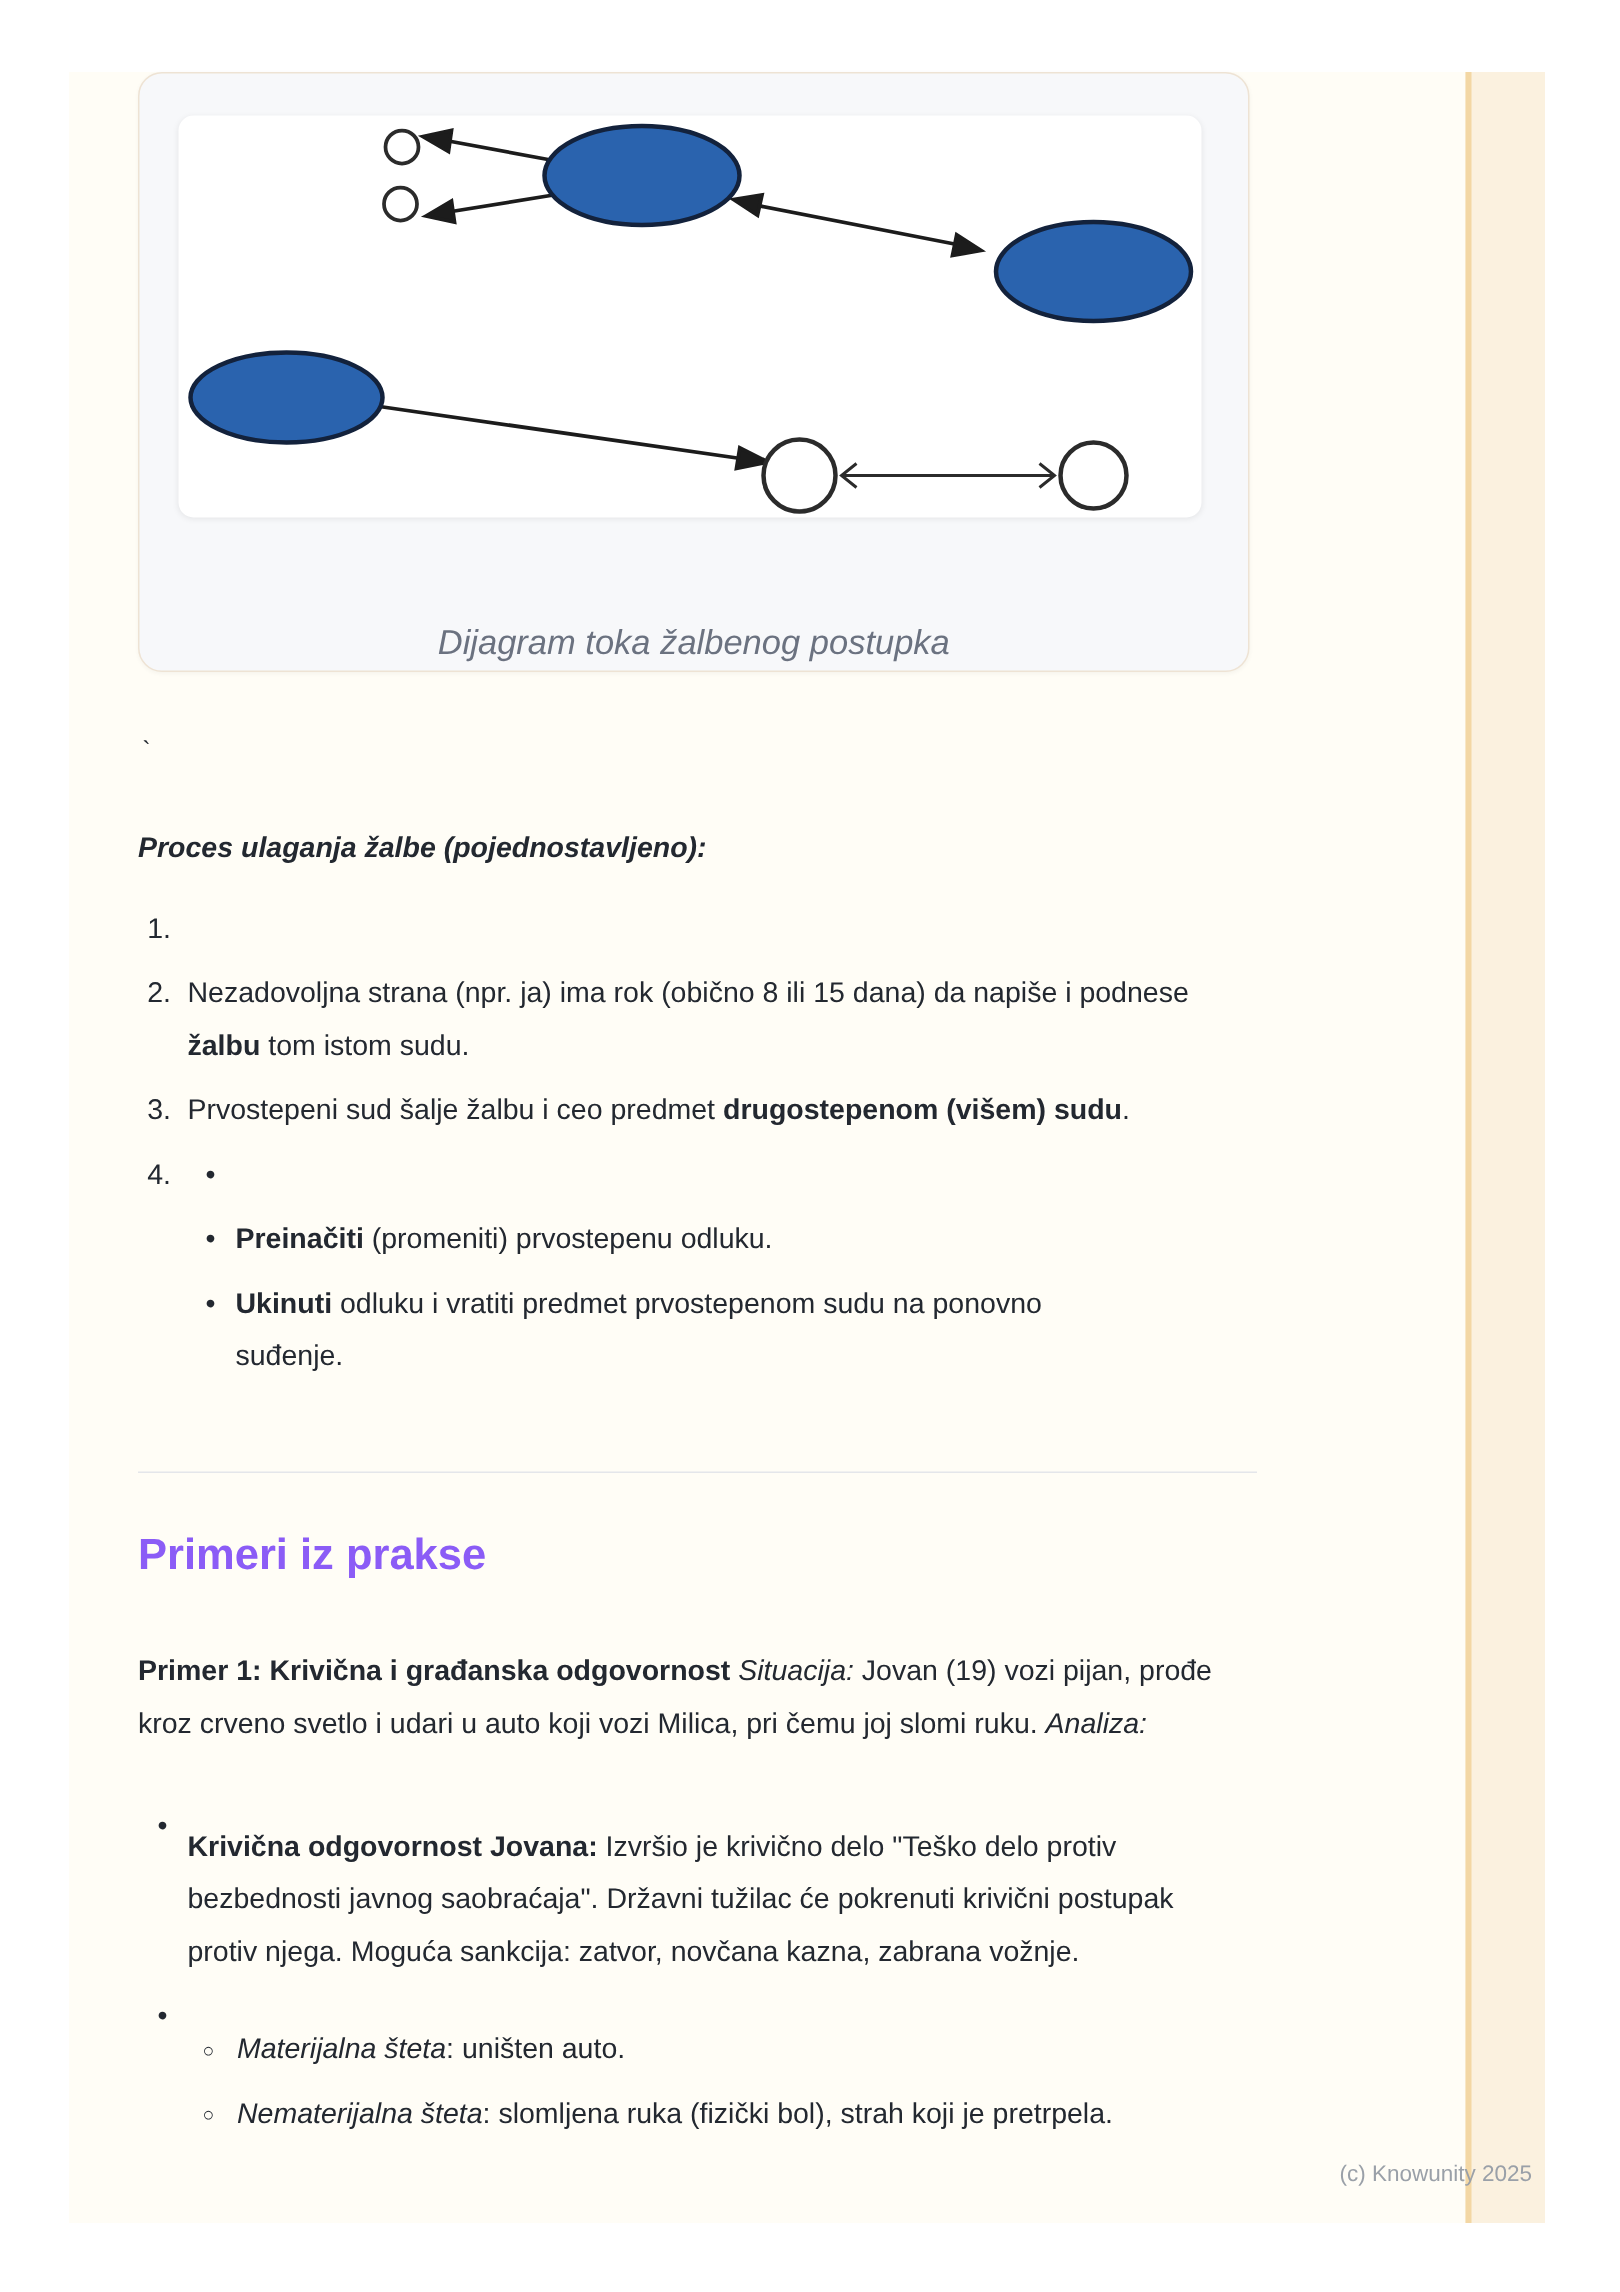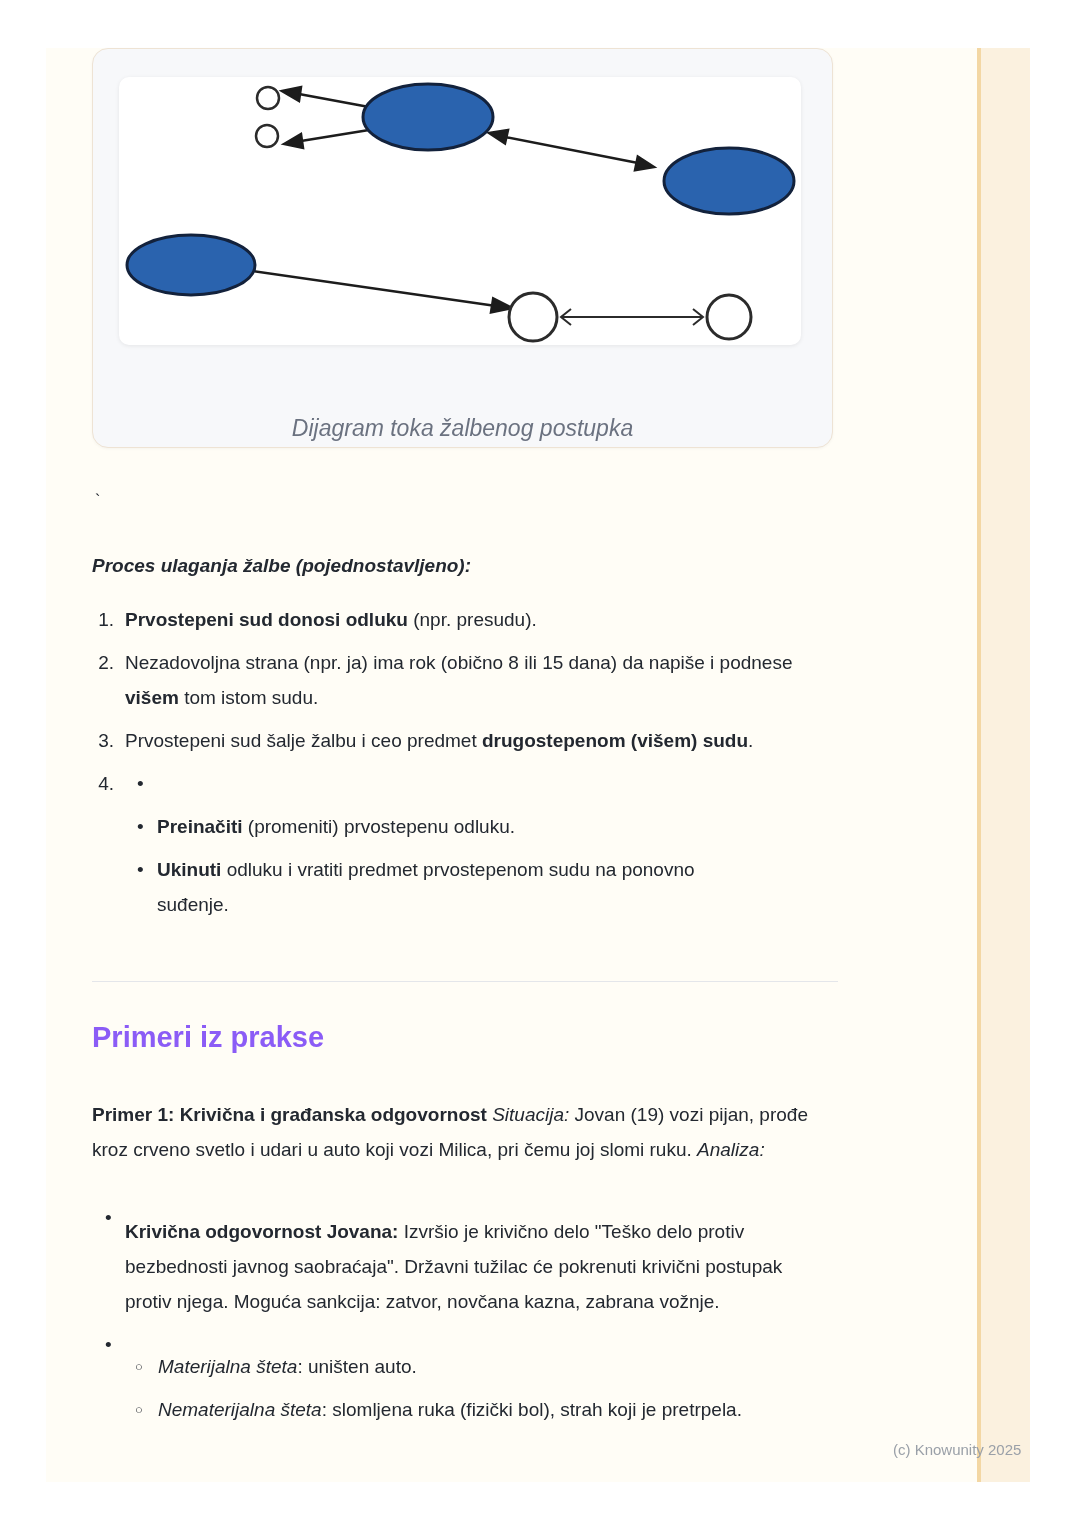--- a/index.html
+++ b/index.html
@@ -91,25 +91,24 @@
   </div>
 
   <div class="content">
     <div class="tick">`</div>
 
     <div class="h3">Proces ulaganja žalbe (pojednostavljeno):</div>
 
     <div class="olist">
       <div class="item">
         <span class="num">1.</span>
-        <span class="txt"><span></span><b>Prvostepeni sud donosi odluku</b><span> (npr. presudu).</span></span>
       </div>
       <div class="item">
         <span class="num">2.</span>
-        <span class="txt"><span>Nezadovoljna strana (npr. ja) ima rok (obično 8 ili 15 dana) da napiše i podnese </span><b>višem</b><span> tom istom sudu.</span></span>
+        <span class="txt"><span>Nezadovoljna strana (npr. ja) ima rok (obično 8 ili 15 dana) da napiše i podnese </span><b>žalbu</b><span> tom istom sudu.</span></span>
       </div>
       <div class="item">
         <span class="num">3.</span>
         <span class="txt"><span>Prvostepeni sud šalje žalbu i ceo predmet </span><b>drugostepenom (višem) sudu</b><span>.</span></span>
       </div>
       <div class="item">
         <span class="num">4.</span>
         <span class="txt">
           <div class="sublist">
             <div class="item">

